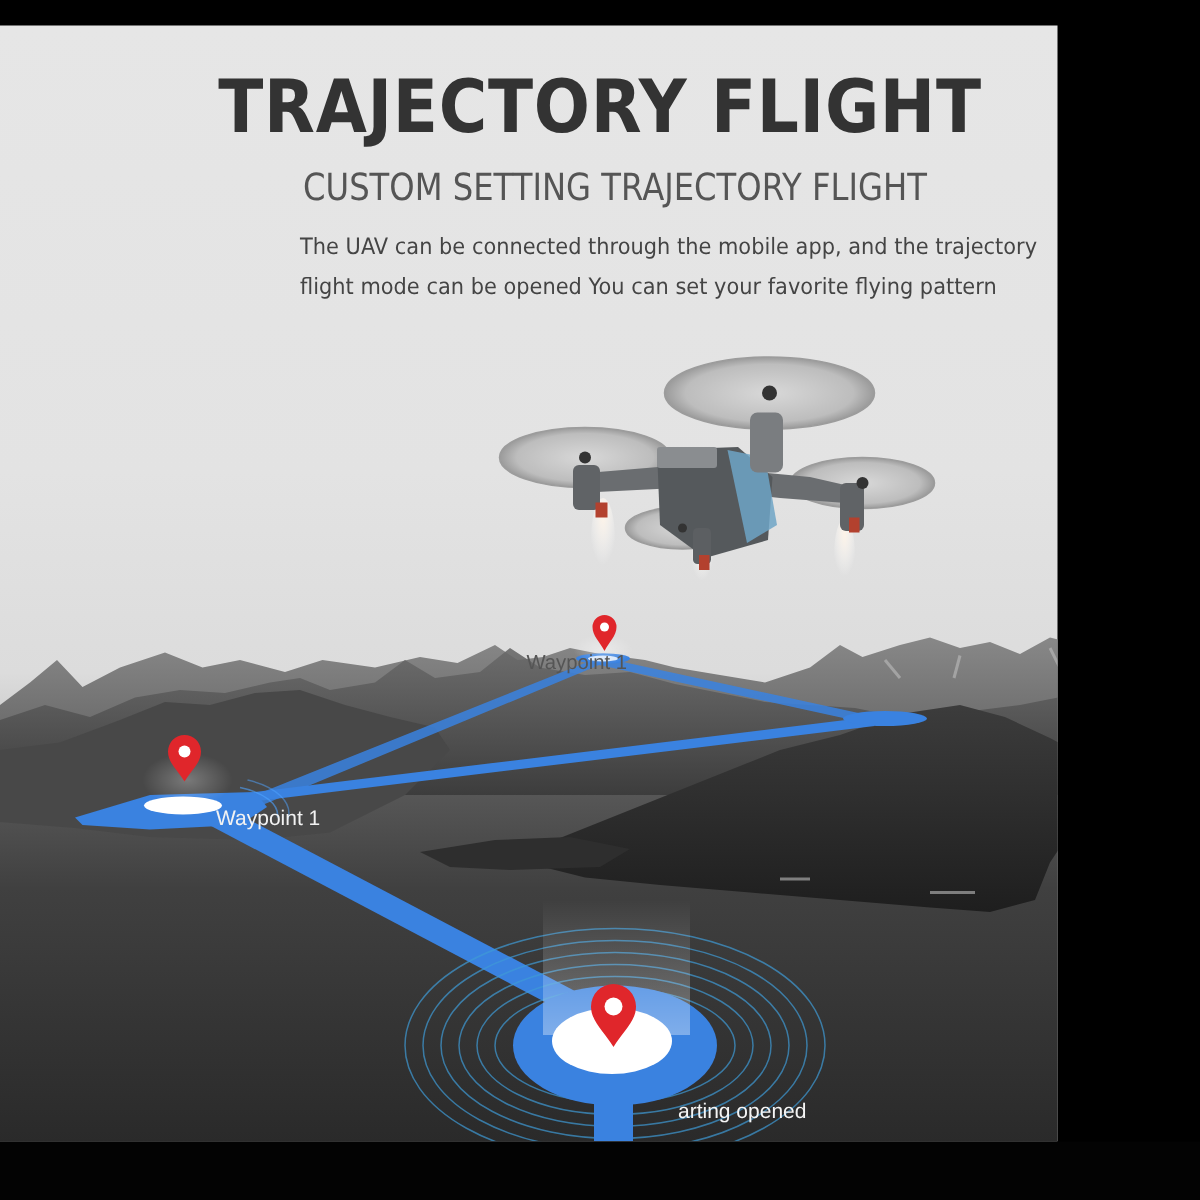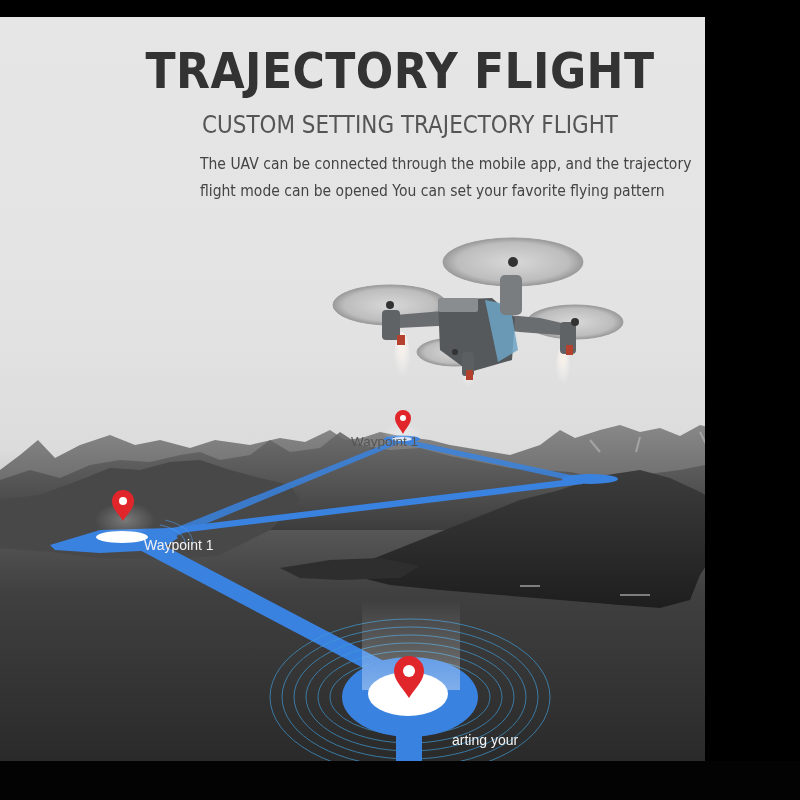--- a/index.html
+++ b/index.html
@@ -177,16 +177,16 @@
 
   <div class="title">TRAJECTORY FLIGHT</div>
   <div class="subtitle">CUSTOM SETTING TRAJECTORY FLIGHT</div>
   <div class="desc">
     <span>The UAV can be connected through the mobile app, and the trajectory</span>
     <span>flight mode can be opened You can set your favorite flying pattern</span>
   </div>
 
   <div class="label label-wp-top">Waypoint 1</div>
   <div class="label label-wp-left">Waypoint 1</div>
-  <div class="label label-start">arting your</div>
+  <div class="label label-start">arting opened</div>
 </div>
 
 <div class="bottom-band"></div>
 
 </body></html>

